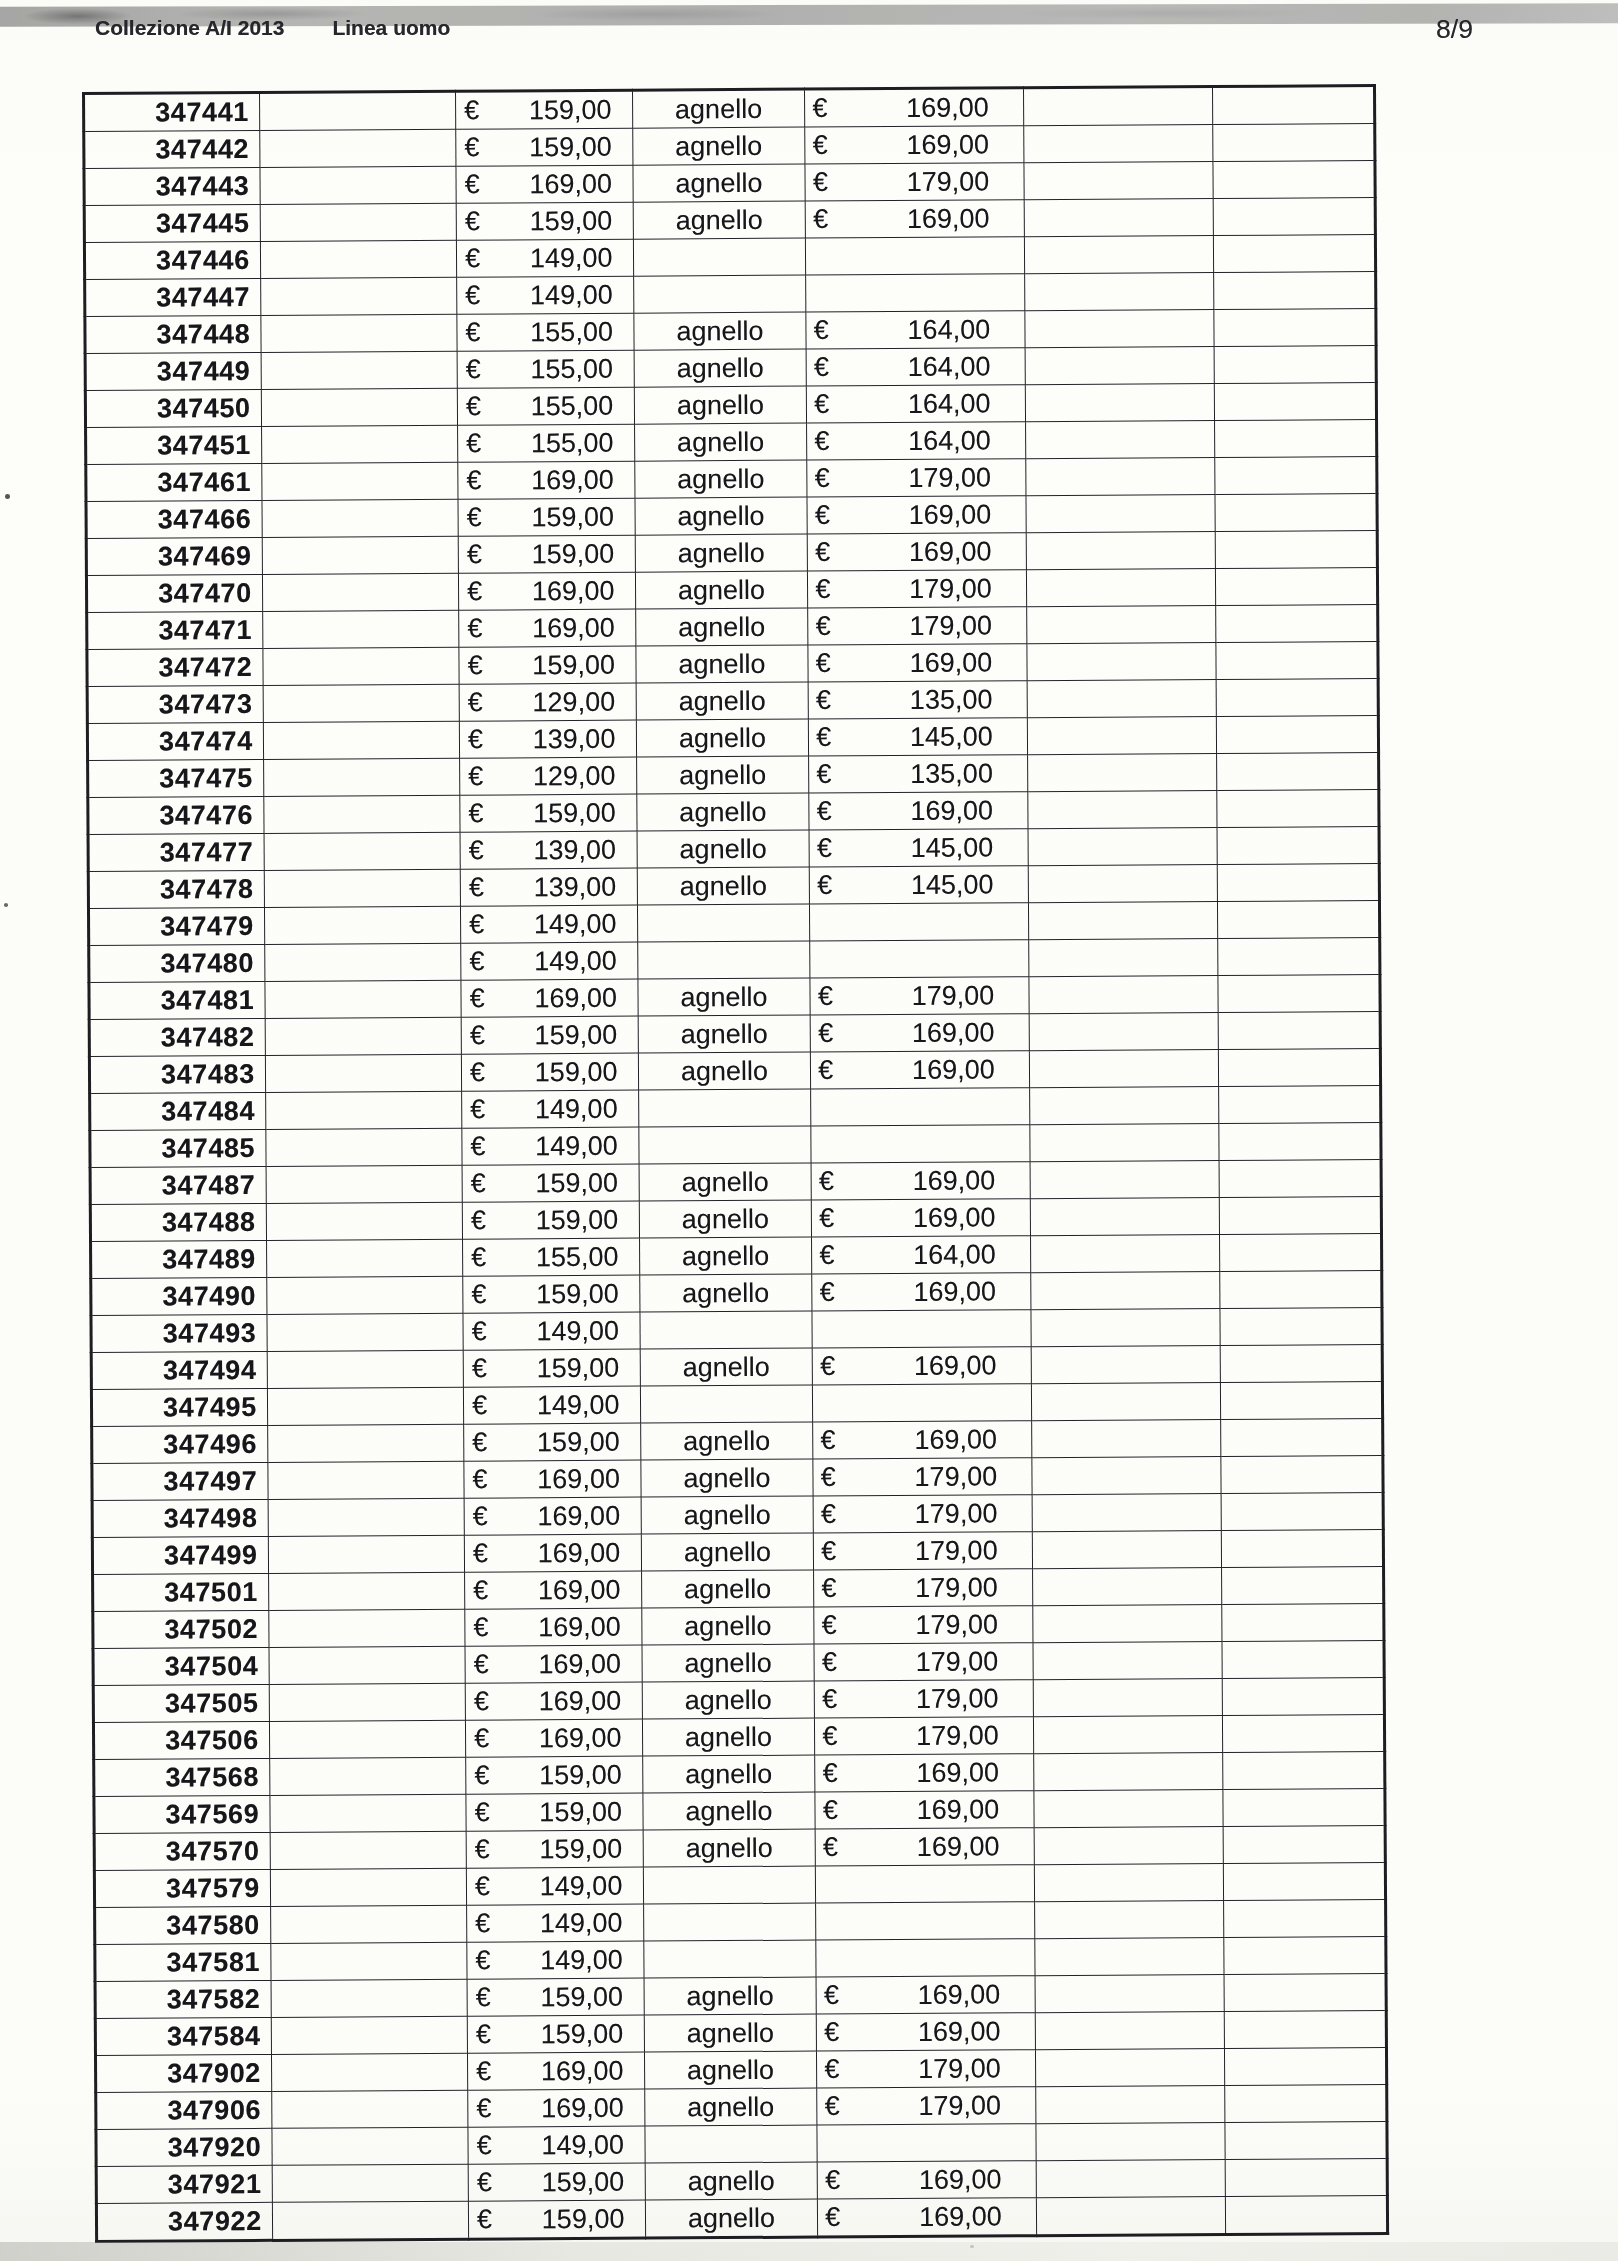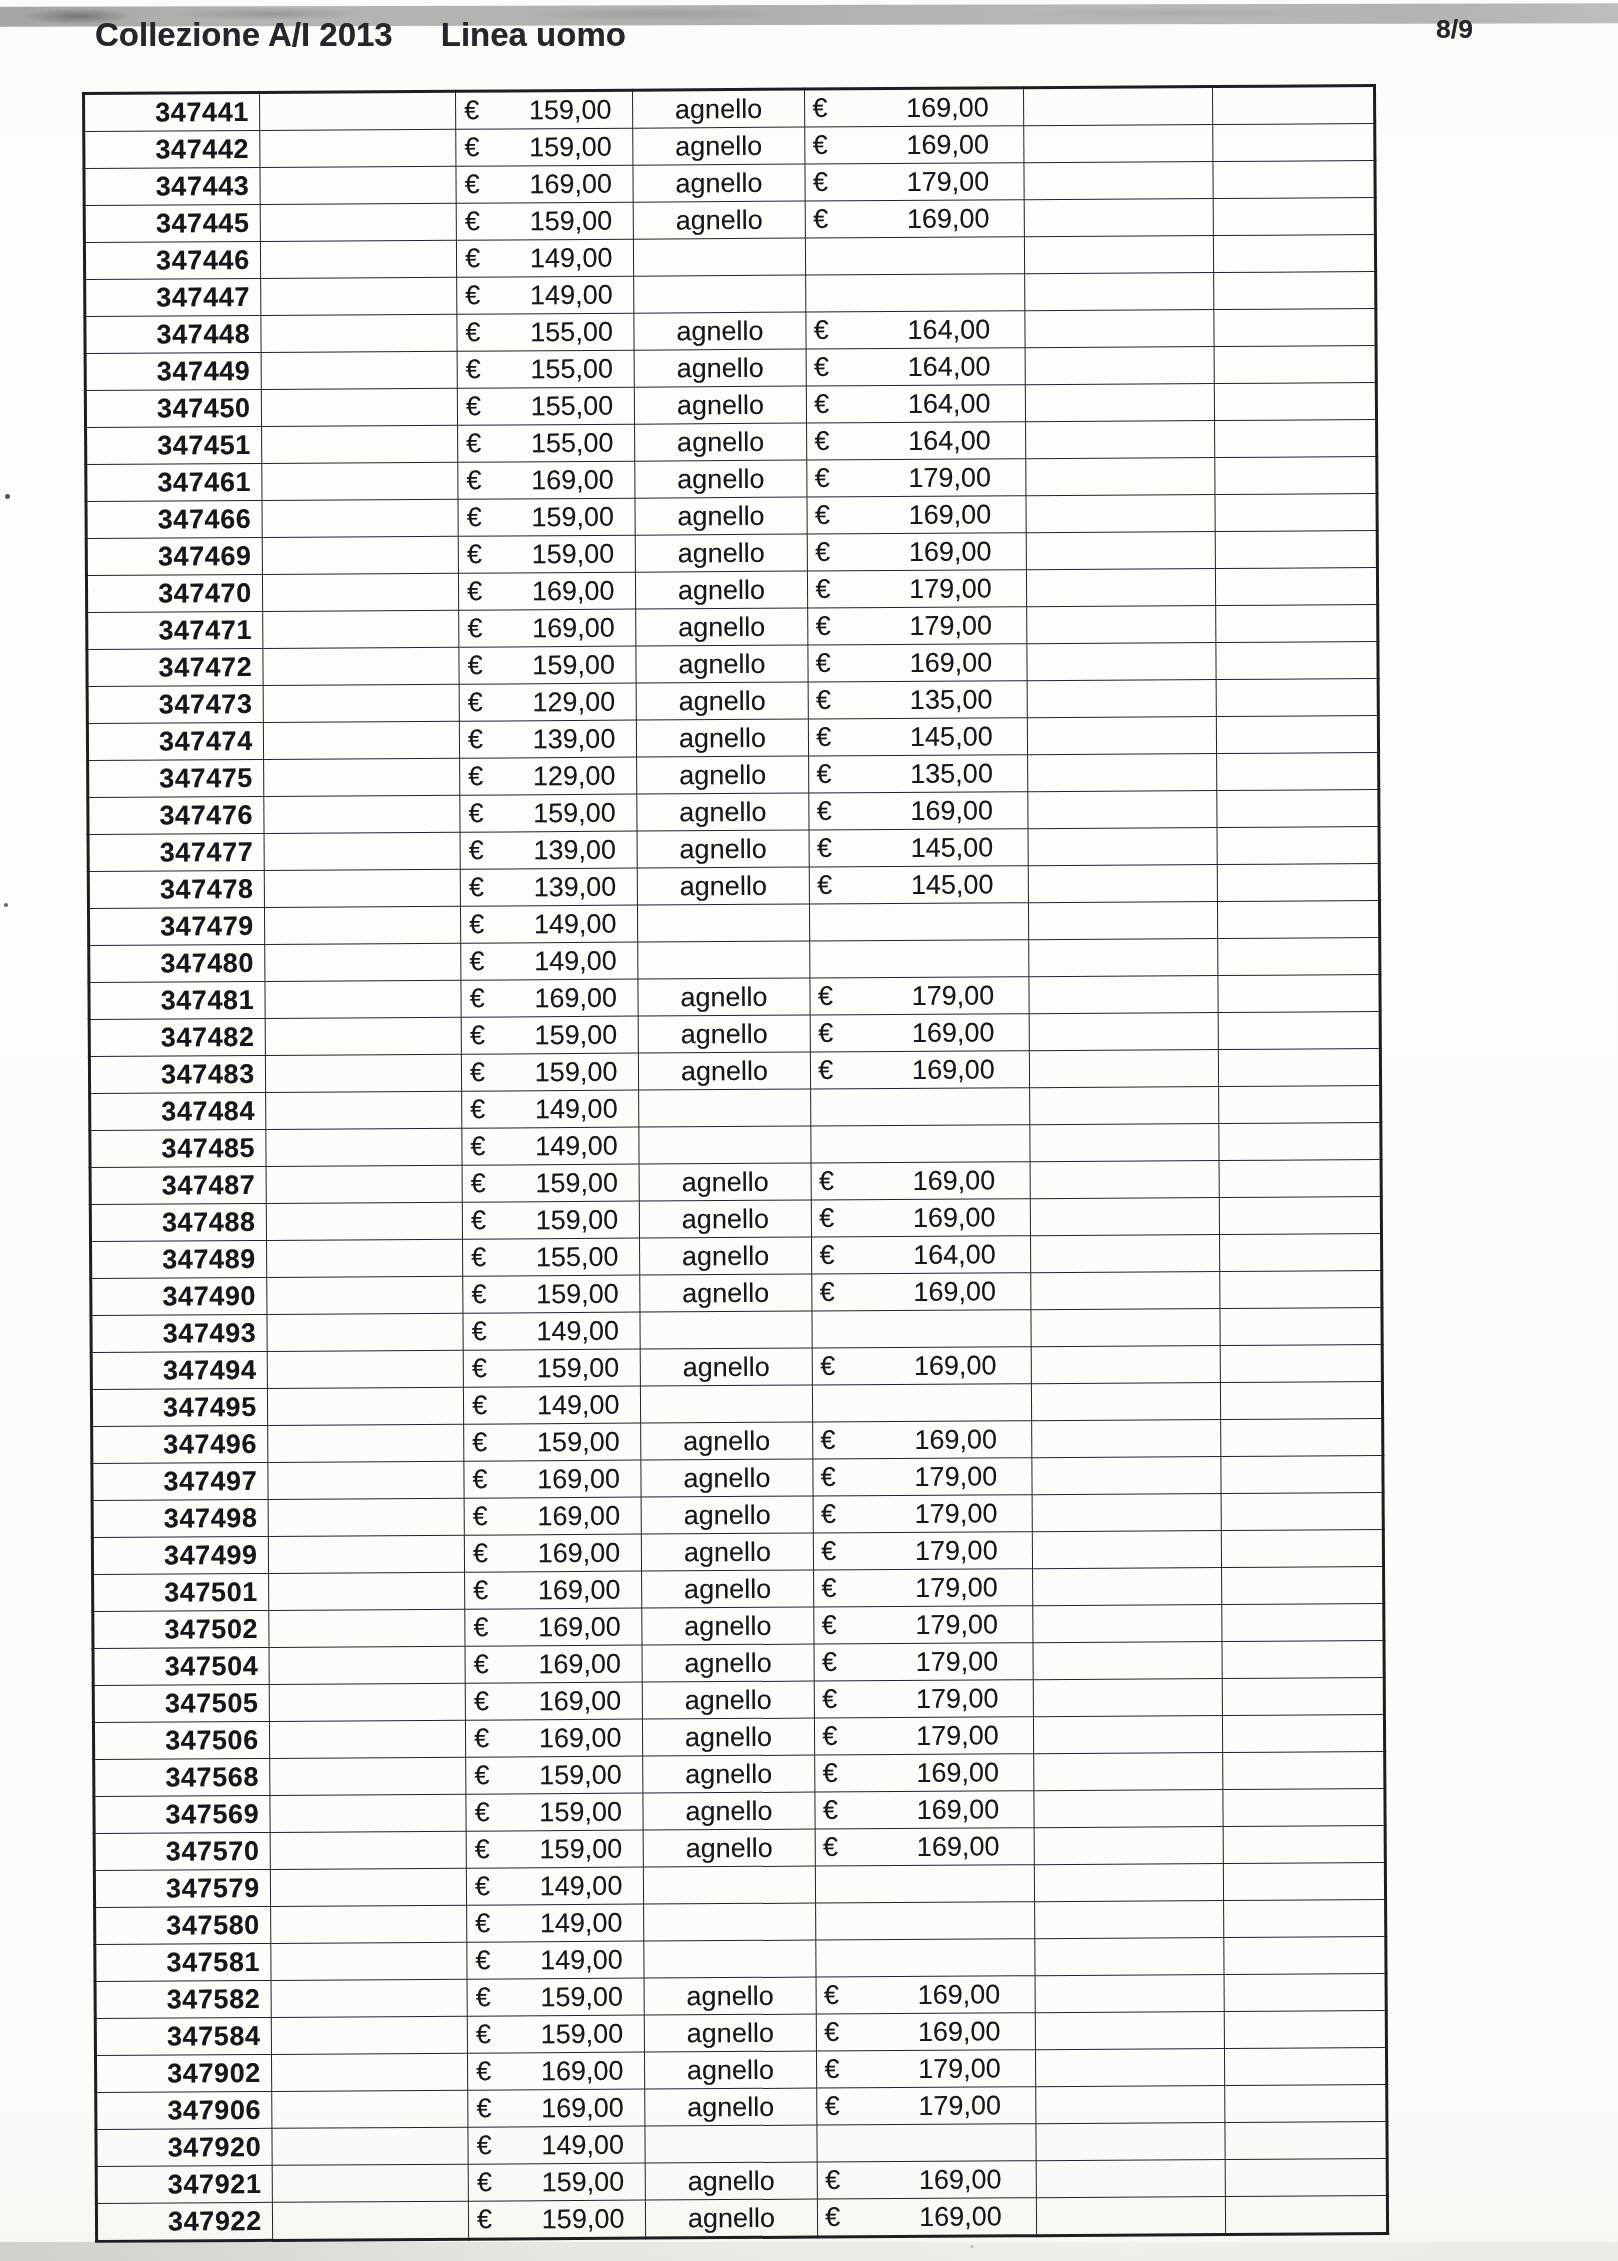--- a/index.html
+++ b/index.html
@@ -24,23 +24,23 @@
   .scan-band-bottom{
     position:absolute;left:0;bottom:0;width:1619px;height:19.5px;
     background:linear-gradient(90deg,rgba(150,150,146,.40),rgba(185,185,180,.25) 35%,rgba(200,200,196,.16) 70%,rgba(190,190,186,.22));
   }
   .speck{position:absolute;background:#2a2a2e;border-radius:50%;}
   .speck1{left:5.2px;top:494px;width:5.2px;height:4.5px;opacity:.8;}
   .speck2{left:3.9px;top:903px;width:4.5px;height:3.9px;opacity:.7;}
   .speck3{left:970px;top:2245px;width:3.9px;height:3.2px;opacity:.25;}
   
   .header{position:absolute;left:95px;top:15.6px;display:flex;gap:48px;
-    font-size:33px;font-weight:bold;color:#26262c;
+    font-size:21px;font-weight:bold;color:#26262c;
     text-shadow:0 0 0.6px rgba(25,25,30,.45);}
-  .page-num{position:absolute;left:1436px;top:14.3px;font-size:26.6px;font-weight:bold;color:#26262c;
+  .page-num{position:absolute;left:1436px;top:14.3px;font-size:26.6px;font-weight:normal;color:#26262c;
     text-shadow:0 0 0.6px rgba(25,25,30,.45);}
   
   .table-wrap{position:absolute;left:82px;top:92px;width:1294px;
     transform:rotate(-0.35deg);transform-origin:0 0;}
   table{border-collapse:collapse;width:100%;table-layout:fixed;
     border:3.2px solid #1d1d22;}
   td{border:1.9px solid #222228;height:36px;padding:0;vertical-align:middle;
     font-size:27px;line-height:1;
     text-shadow:0 0 0.6px rgba(20,20,28,.38);}
   col.c-code{width:176px;} col.c-blank1{width:196px;} col.c-p1{width:177px;}

